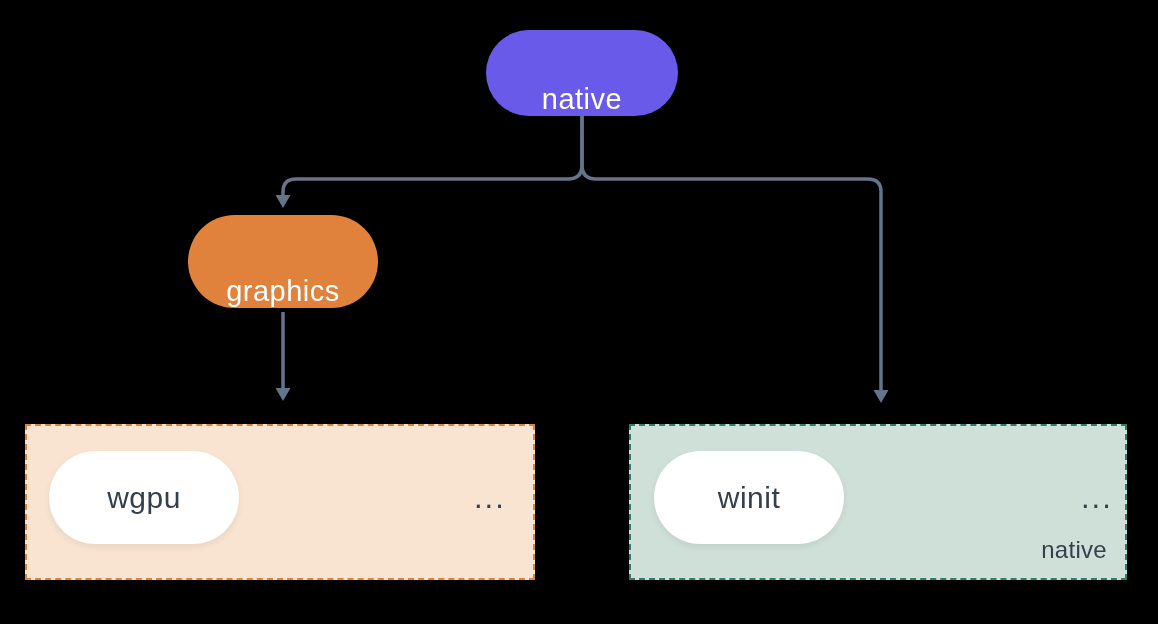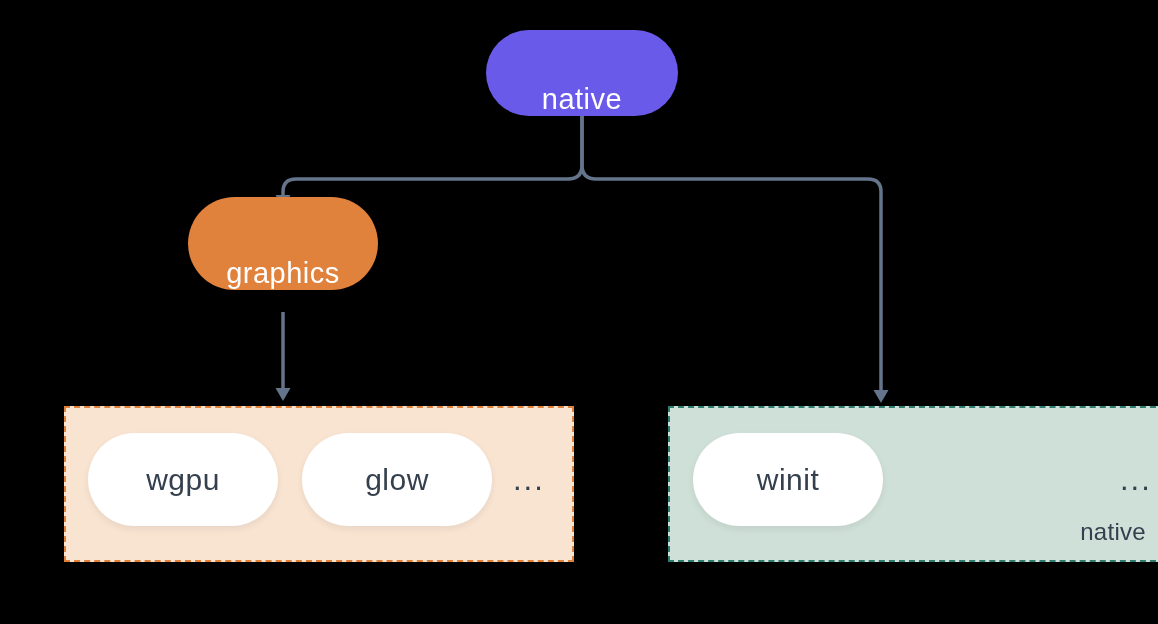--- a/index.html
+++ b/index.html
@@ -51,31 +51,30 @@
     letter-spacing: 0.5px;
   }
   .node-native {
     left: 486px; top: 30px;
     width: 192px; height: 86px;
     border-radius: 43px;
     background: var(--native-fill);
     color: var(--light-text);
   }
   .node-graphics {
-    left: 188px; top: 197px;
+    left: 188px; top: 215px;
     width: 190px; height: 93px;
     border-radius: 47px;
     background: var(--graphics-fill);
     color: var(--light-text);
   }
   .group {
     position: absolute;
-    top: 406px;
+    top: 424px;
     height: 156px;
-    margin-left: 39px;
   }
   .group-renderers {
     left: 25px;
     width: 510px;
     background: var(--renderers-bg);
     border: 2px dashed var(--renderers-border);
   }
   .group-shells {
     left: 629px;
     width: 498px;
@@ -144,23 +143,20 @@
   </div>
 
   <div class="node node-graphics">
     <span>graphics</span>
   </div>
 
   <div class="group group-renderers">
     <div class="pill pill-1">
       <span>wgpu</span>
     </div>
-    <div class="pill pill-2">
-      <span>glow</span>
-    </div>
     <div class="ellipsis">...</div>
   </div>
 
   <div class="group group-shells">
     <div class="pill pill-1">
       <span>winit</span>
     </div>
     <div class="ellipsis">...</div>
     <div class="group-label">native</div>
   </div>

